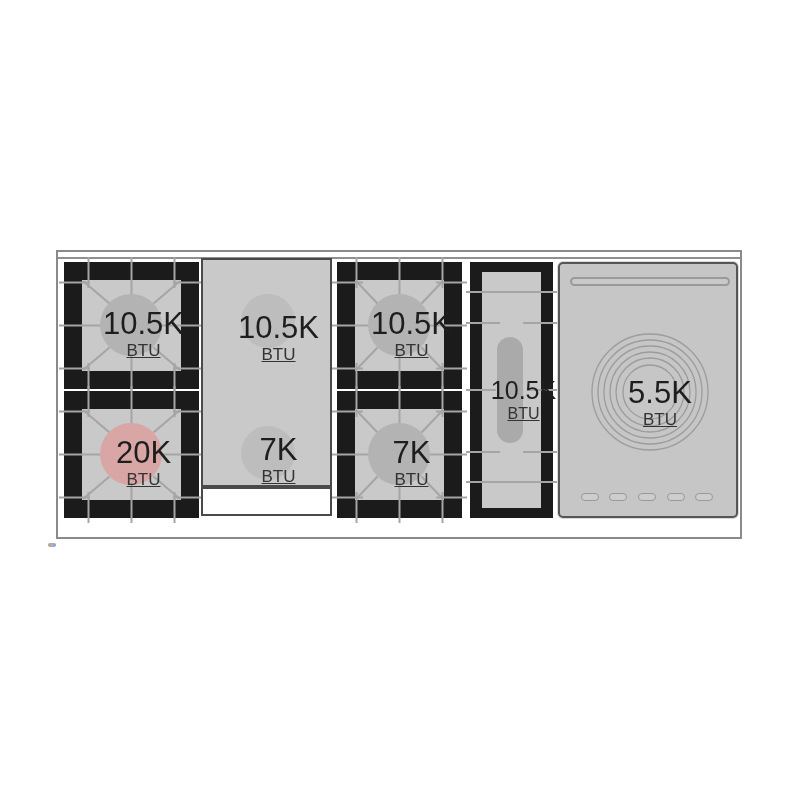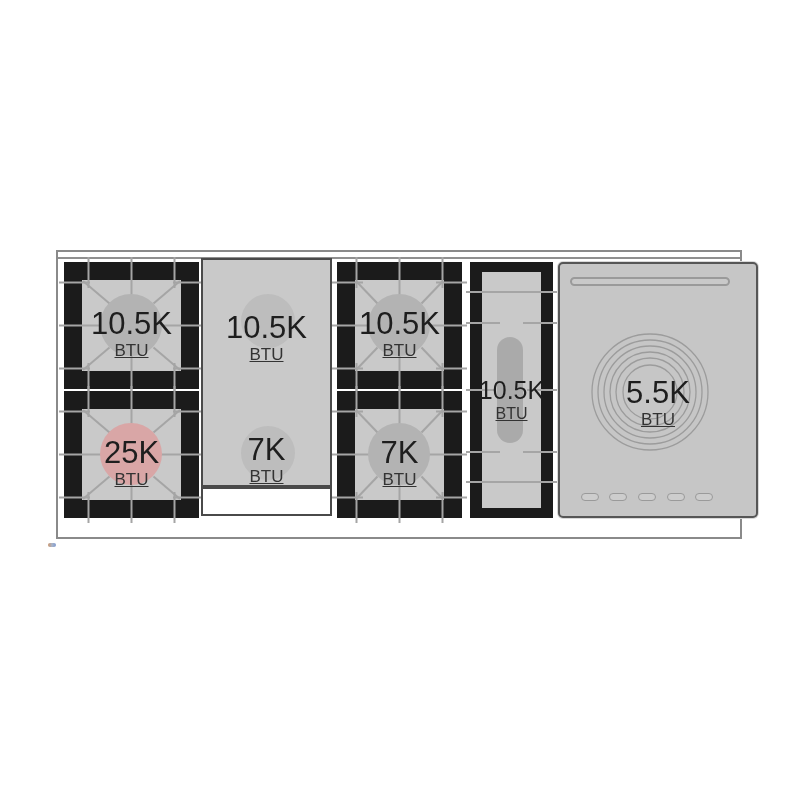--- a/index.html
+++ b/index.html
@@ -11,21 +11,21 @@
   .back-rail{position:absolute;left:0;top:0;width:100%;height:7px;
              border-bottom:2px solid #8f8f8f;box-sizing:border-box;}
   
   .zone{position:absolute;box-sizing:border-box;}
   .burner-square{background:#1b1b1b;}
   .burner-square .inner{position:absolute;left:18px;top:18px;right:18px;bottom:18px;background:#c9c9c9;}
   .circle{position:absolute;width:62px;height:62px;border-radius:50%;background:#b3b3b3;}
   .circle.pink{background:#d9a6a6;}
   .circle.c135{left:36px;top:32px;}
   .circle.c125{left:31px;top:32px;}
-  .label{position:absolute;left:0;width:100%;text-align:center;pointer-events:none;}
+  .label{position:absolute;left:12px;width:100%;text-align:center;pointer-events:none;}
   .power{font-size:31px;line-height:33px;color:#1e1e1e;}
   .unit{font-size:17px;line-height:21px;color:#333333;text-decoration:underline;}
   .label.sq{top:45px;}
   
   .griddle{background:#c9c9c9;border:2px solid #4a4a4a;}
   .griddle-circle{position:absolute;width:54px;height:54px;border-radius:50%;background:#bdbdbd;left:38px;}
   .griddle-circle.rear{top:34px;}
   .griddle-circle.front{top:166px;}
   .label.griddle-rear{top:51px;}
   .label.griddle-front{top:173px;}
@@ -103,21 +103,21 @@
         <line x1="67.5" y1="88.5" x2="67.5" y2="132"></line>
         <line x1="-5" y1="63.5" x2="38.5" y2="63.5"></line>
         <line x1="96.5" y1="63.5" x2="140" y2="63.5"></line>
         <line x1="19" y1="19" x2="45.5" y2="41.5"></line>
         <line x1="116" y1="19" x2="89.5" y2="41.5"></line>
         <line x1="19" y1="108" x2="45.5" y2="85.5"></line>
         <line x1="116" y1="108" x2="89.5" y2="85.5"></line>
       </svg>
       <div class="circle pink c135"></div>
     <div class="label sq">
-      <div class="power">25K</div>
+      <div class="power">20K</div>
       <div class="unit">BTU</div>
     </div>
   </div>
 
   <div class="zone griddle" style="left:201px;top:258px;width:131px;height:229px;">
     <div class="griddle-circle rear"></div>
     <div class="griddle-circle front"></div>
     <div class="label griddle-rear">
       <div class="power">10.5K</div>
       <div class="unit">BTU</div>
@@ -195,21 +195,21 @@
         <line x1="-4" y1="128" x2="26" y2="128"></line>
         <line x1="57" y1="128" x2="87" y2="128"></line>
       </svg>
       <div class="oval-pill"></div>
     <div class="label oval">
       <div class="power">10.5K</div>
       <div class="unit">BTU</div>
     </div>
   </div>
 
-  <div class="zone simmer-panel" style="left:558px;top:262px;width:200px;height:256px;">
+  <div class="zone simmer-panel" style="left:558px;top:262px;width:180px;height:256px;">
     <div class="handle-pill"></div>
     <svg class="rings" viewBox="0 0 130 130">
       <circle cx="65" cy="65" r="58"></circle>
       <circle cx="65" cy="65" r="52"></circle>
       <circle cx="65" cy="65" r="46"></circle>
       <circle cx="65" cy="65" r="40"></circle>
       <circle cx="65" cy="65" r="34"></circle>
       <circle cx="65" cy="65" r="27"></circle>
     </svg>
     <div class="label simmer">

